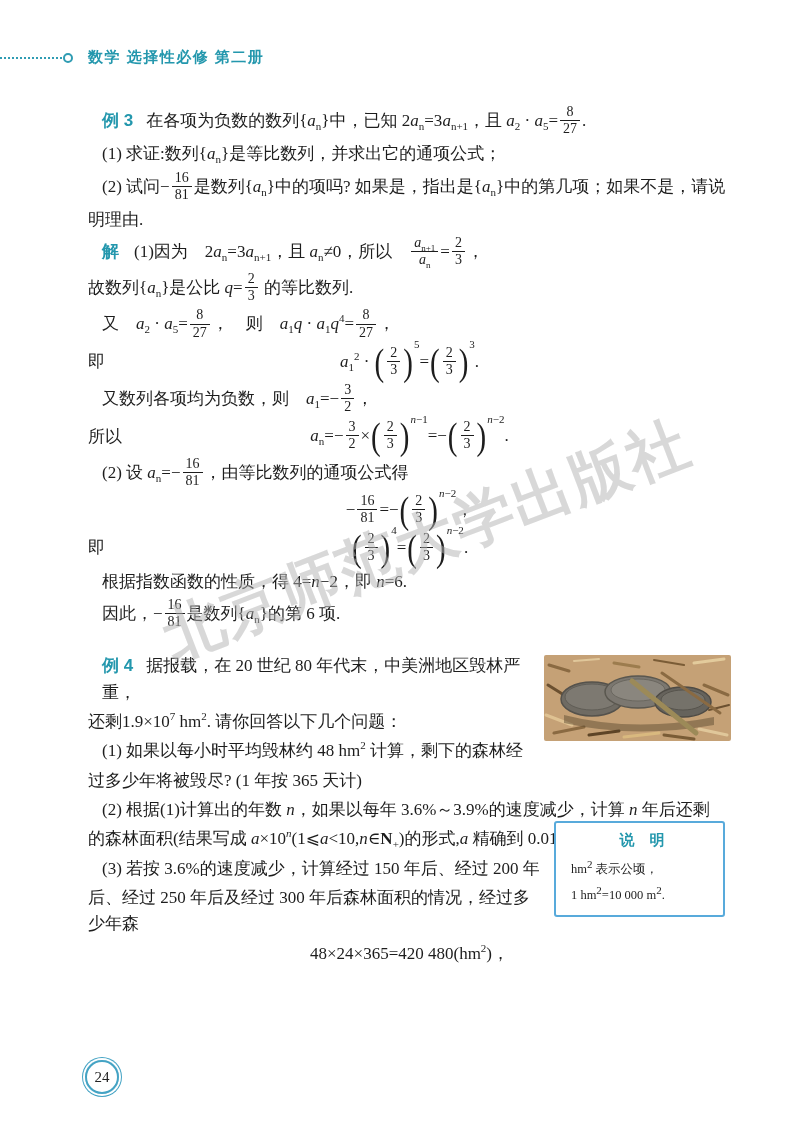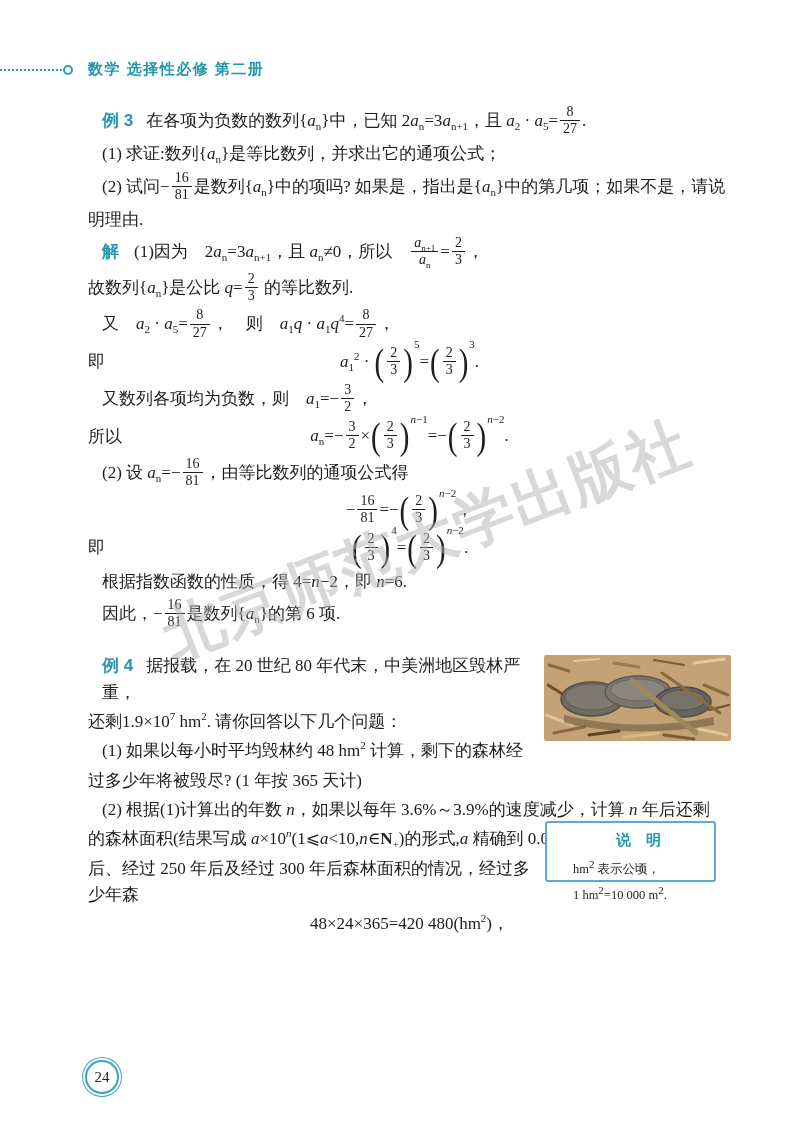--- a/index.html
+++ b/index.html
@@ -2,21 +2,21 @@
 <html><head>
 <meta charset="utf-8">
 <style>
   html,body { margin:0; padding:0; background:#e9e9e9; }
   .page {
     position:relative; width:794px; height:1123px; margin:0 auto;
     background:#ffffff; overflow:hidden; color:#1d1d1d;
     font-family:"Liberation Serif","DejaVu Serif",serif;
   }
   
-  .header { position:absolute; top:60px; left:0; display:flex; align-items:center; }
+  .header { position:absolute; top:48px; left:0; display:flex; align-items:center; }
   .hrule { width:62px; border-top:2px dotted #2f9cb3; }
   .hdot  { width:6px; height:6px; border:2px solid #2f9cb3; border-radius:50%; margin-left:1px; background:#fff; }
   .htitle{ margin-left:15px; color:#2397ad; font-weight:bold; font-size:15px;
            font-family:"Liberation Sans","DejaVu Sans",sans-serif; letter-spacing:1.5px; }
   
   .content { position:absolute; left:88px; top:102px; width:643px; font-size:17px; line-height:1.55; z-index:1; }
   .ln { margin:3px 0; }
   .ind { padding-left:14px; }
   .exlabel { color:#2397ad; font-weight:bold; margin-right:13px; font-family:"Liberation Sans","DejaVu Sans",sans-serif;text-align:right; }
   .sol { color:#2397ad; font-weight:bold; margin-right:15px; font-family:"Liberation Sans","DejaVu Sans",sans-serif; }
@@ -32,22 +32,22 @@
   .fr .fn { border-bottom:1px solid #1d1d1d; padding:0 3px; }
   .fr .fd { padding:0 3px; }
   .fr sub,.fr sup { font-size:9px; }
   .bp { display:inline-flex; align-items:center; vertical-align:middle; }
   .bp .par { font-size:29px; line-height:1; font-weight:400; transform:scaleY(1.3); padding:0 1px; }
   .bp + sup { position:relative; top:-11px; }
   
   .ex4 { position:relative; margin-top:22px; }
   .narrow { width:452px; }
   .photo { position:absolute; top:2px; right:0; width:187px; height:86px; overflow:hidden; border-radius:2px; }
-  .notebox { position:absolute; top:168px; right:15px; width:171px; height:61px; box-sizing:border-box;
-             border:2px solid #58aadb; border-radius:3px; background:#fff; padding:5px 10px 0 26px; }
+  .notebox { position:absolute; top:168px; right:6px; width:171px; height:96px; box-sizing:border-box;
+             border:2px solid #58aadb; border-radius:3px; background:#fff; padding:5px 10px 0 15px; }
   .ntitle { color:#2397ad; text-align:center; font-weight:bold; font-size:15px;
             font-family:"Liberation Sans","DejaVu Sans",sans-serif; }
   .nline { font-size:12.5px; margin-top:8px; line-height:1.45; }
   
   .pagenum { position:absolute; left:85px; top:1060px; width:34px; height:34px; box-sizing:border-box;
              border:2px solid #44a3c4; border-radius:50%; box-shadow:0 0 0 2px #fff,0 0 0 3px #44a3c4;
              display:flex; align-items:center; justify-content:center; font-size:15px; color:#222; z-index:2; }
   .watermark { position:absolute; left:148px; top:500px; font-size:60px; letter-spacing:2px;
                color:#b3b3b3; opacity:0.5; transform:rotate(-21deg); white-space:nowrap;
                z-index:6; pointer-events:none; font-weight:bold; }
@@ -226,20 +226,21 @@
       </div>
 
       <div class="ln ind narrow">
         <span class="exlabel">例 4</span><span>据报载，在 20 世纪 80 年代末，中美洲地区毁林严重，</span>
       </div>
       <div class="ln narrow">还剩1.9×10<sup>7</sup> hm<sup>2</sup>. 请你回答以下几个问题：</div>
       <div class="ln ind narrow">(1) 如果以每小时平均毁林约 48 hm<sup>2</sup> 计算，剩下的森林经</div>
       <div class="ln">过多少年将被毁尽? (1 年按 365 天计)</div>
       <div class="ln ind">(2) 根据(1)计算出的年数 <i>n</i>，如果以每年 3.6%～3.9%的速度减少，计算 <i>n</i> 年后还剩</div>
       <div class="ln">的森林面积(结果写成 <i>a</i>×10<sup><i>n</i></sup>(1⩽<i>a</i>&lt;10,<i>n</i>∈<b>N</b><sub>+</sub>)的形式,<i>a</i> 精确到 0.01).</div>
+      <div class="ln ind narrow">(3) 若按 3.6%的速度减少，计算经过 150 年后、经过 200 年</div>
       <div class="ln narrow">后、经过 250 年后及经过 300 年后森林面积的情况，经过多少年森</div>
       <div class="ln cf">48×24×365=420 480(hm<sup>2</sup>)，</div>
     </section>
 
   </div>
 
   <div class="pagenum">24</div>
 
 </div>
 

